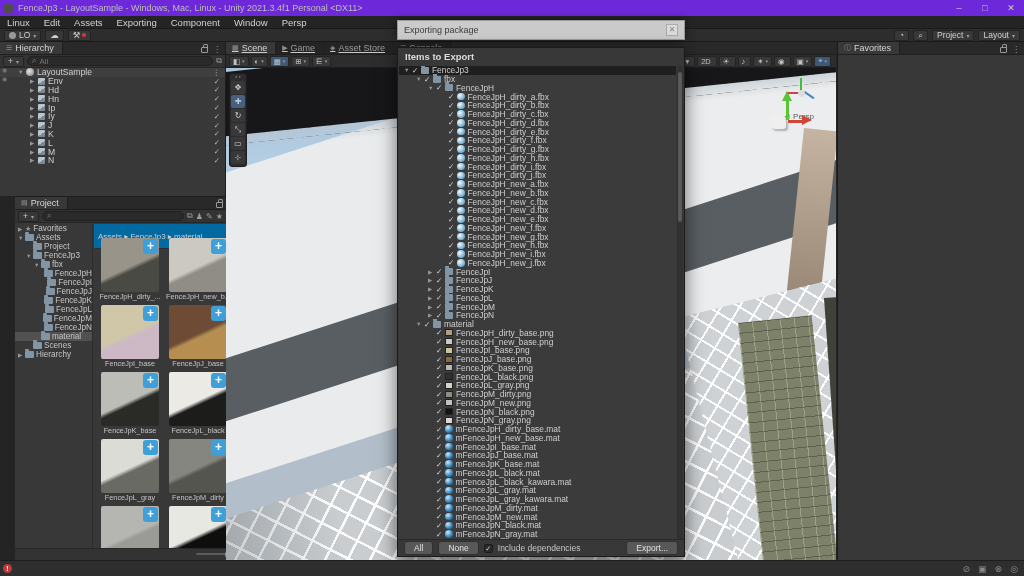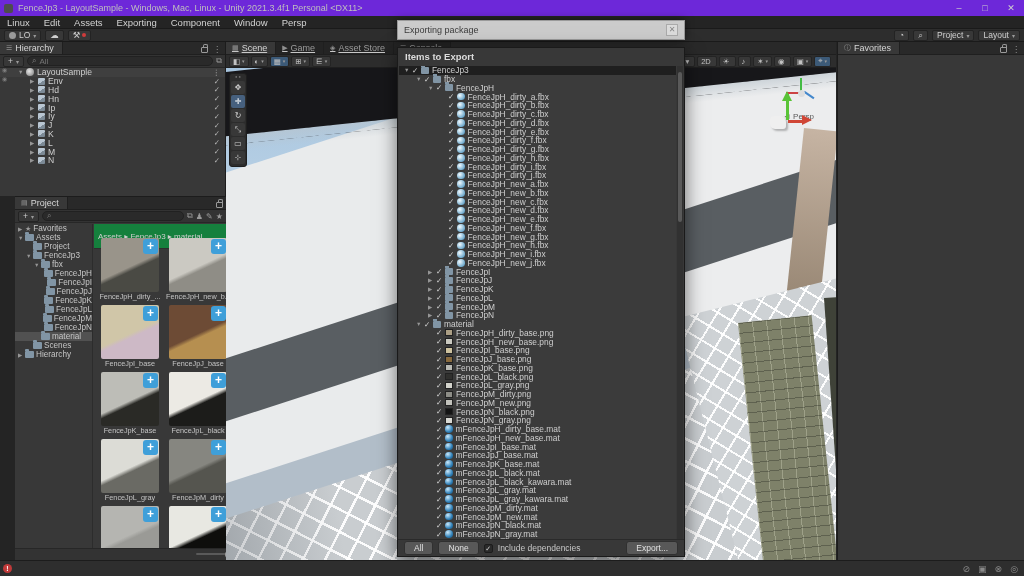--- a/index.html
+++ b/index.html
@@ -53,21 +53,21 @@
   .prow { display:flex; align-items:center; height:9px; font-size:8.2px; padding-left:calc(3px + var(--d,0)*8px); white-space:nowrap; color:#c6c6c6; }
   .prow.sel { background:#515151; }
   .prow .exp { width:7px; font-size:5.5px; color:#969696; }
   .prow .exp::before { content:""; }
   .prow.open .exp::before { content:"▼"; }
   .prow.closed .exp::before { content:"▶"; }
   .fold-ico { width:9px; height:7px; background:#7f8globe; background:#8195a5; border-radius:1px; margin-right:2px; position:relative; flex:none; }
   .fold-ico::before { content:""; position:absolute; left:0; top:-2px; width:4px; height:2px; background:inherit; border-radius:1px 1px 0 0; }
   .star-ico { color:#9a9a9a; font-size:7px; margin-right:2px; }
   #pright { position:absolute; left:79px; top:27px; right:0; bottom:12px; background:#383838; overflow:hidden; }
-  #breadcrumb { height:12px; background:#15803d; font-size:8px; display:flex; align-items:center; padding:12px 4px; color:#cfcfcf; border-bottom:1px solid #2e2e2e; }
+  #breadcrumb { height:12px; background:#0369a1; font-size:8px; display:flex; align-items:center; padding:12px 4px; color:#cfcfcf; border-bottom:1px solid #2e2e2e; }
   #pgrid { position:absolute; left:4px; top:14px; right:8px; bottom:0; display:flex; flex-wrap:wrap; gap:4px; align-content:flex-start; }
   .gitem { width:64px; }
   .gthumb { position:relative; width:58px; height:54px; margin:0 auto; border-radius:2px;
     background:linear-gradient(155deg,var(--c1) 0 52%,var(--c2) 58% 100%); }
   .gbadge { position:absolute; top:1px; right:1px; width:15px; height:15px; background:#3f9fd9; color:#fff; border-radius:3px; font-size:12px; line-height:14px; text-align:center; font-weight:bold; }
   .glabel { font-size:7.3px; text-align:center; color:#c4c4c4; height:9px; overflow:hidden; white-space:nowrap; }
   .vscroll { position:absolute; right:1px; width:5px; background:#333; border-radius:3px; }
   .vthumb { position:absolute; left:0.5px; width:4px; background:#5a5a5a; border-radius:3px; }
   #pbottom { position:absolute; left:0; bottom:0; width:100%; height:12px; background:#333333; border-top:1px solid #272727; }
   #psize { position:absolute; right:8px; top:4px; width:36px; height:2px; background:#5a5a5a; border-radius:1px; }

